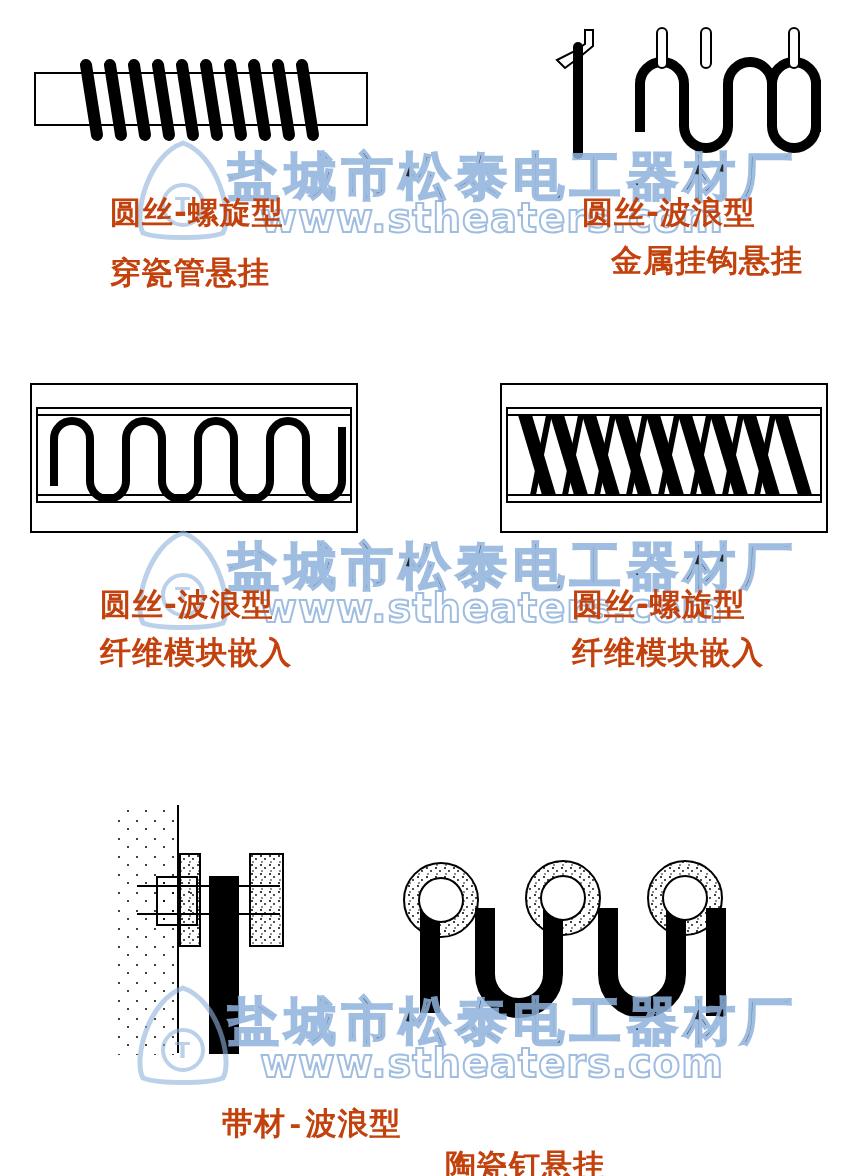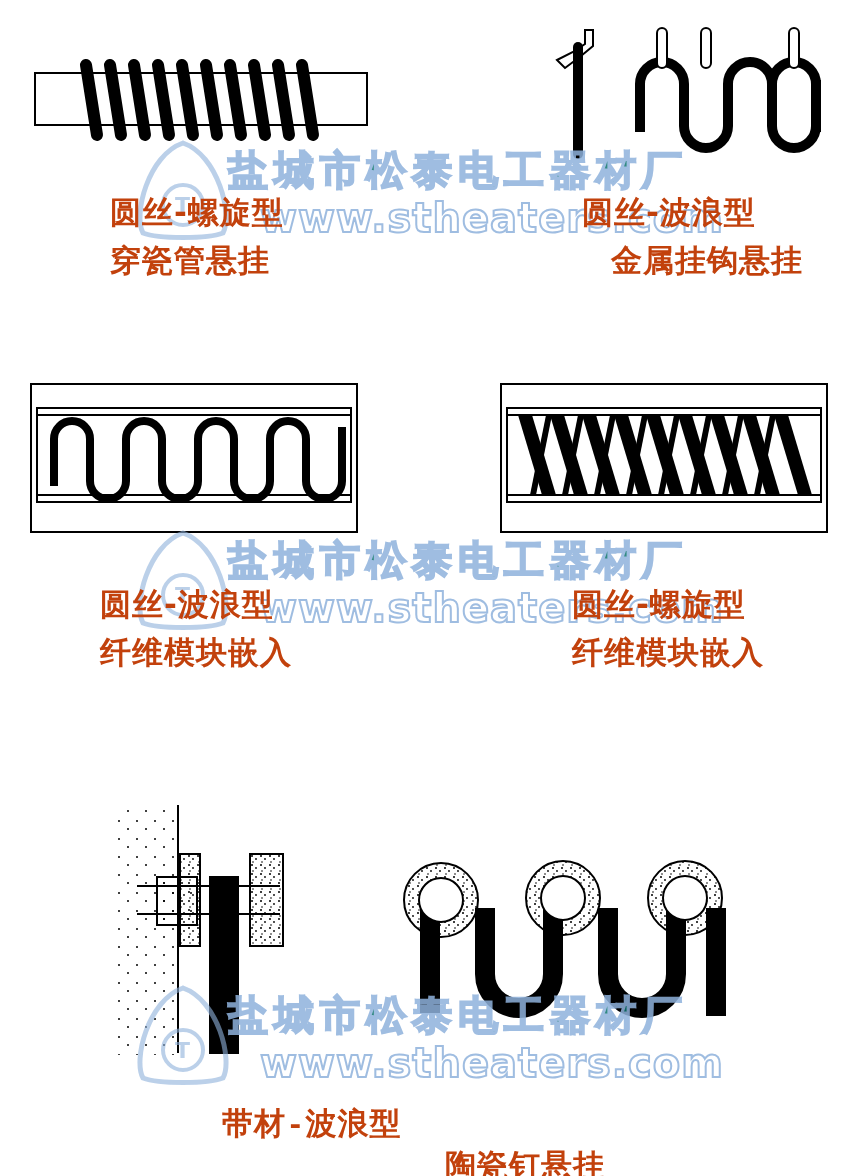--- a/index.html
+++ b/index.html
@@ -3,21 +3,21 @@
 <meta charset="utf-8">
 <style>
   html, body { margin: 0; padding: 0; background: #ffffff; }
   body { width: 860px; height: 1176px; position: relative; overflow: hidden;
          font-family: "DejaVu Sans", sans-serif; }
   .fig { position: absolute; }
   .label { position: absolute; font-family: "DejaVu Sans", sans-serif; font-weight: bold;
            font-size: 31px; color: #c2410c; line-height: 40px; letter-spacing: 1px; white-space: nowrap; z-index: 3; }
   .wm { position: absolute; z-index: 2; pointer-events: none; }
   .wm-cn { position: absolute; font-family: "DejaVu Sans", sans-serif; font-weight: bold;
-           font-size: 40px; color: #0f766e; letter-spacing: 6px; white-space: nowrap;
+           font-size: 51px; color: #000000; letter-spacing: 6px; white-space: nowrap;
            -webkit-text-stroke: 2px #8fb2dc; opacity: 0.85; }
   .wm-url { position: absolute; font-family: "DejaVu Sans", sans-serif; font-weight: bold;
             font-size: 40px; color: #ffffff; letter-spacing: 1px; white-space: nowrap;
             -webkit-text-stroke: 2px #8fb2dc; opacity: 0.85; padding-left: 32px; }
   svg { display: block; }
 </style>
 </head>
 <body>
 
 <div class="fig" style="left:30px;top:55px;">
@@ -31,21 +31,21 @@
       <line x1="152" y1="10" x2="163" y2="80"></line>
       <line x1="176" y1="10" x2="187" y2="80"></line>
       <line x1="200" y1="10" x2="211" y2="80"></line>
       <line x1="224" y1="10" x2="235" y2="80"></line>
       <line x1="248" y1="10" x2="259" y2="80"></line>
       <line x1="272" y1="10" x2="283" y2="80"></line>
     </g>
   </svg>
 </div>
 <div class="label" style="left:110px;top:192px;">圆丝-螺旋型</div>
-<div class="label" style="left:110px;top:240px;text-align:right;">穿瓷管悬挂</div>
+<div class="label" style="left:110px;top:252px;text-align:right;">穿瓷管悬挂</div>
 
 <div class="fig" style="left:545px;top:22px;">
   <svg width="290" height="140" viewBox="0 0 290 140">
 
     <path d="M12 38 L28 30 L40 22 L40 8 L48 8 L48 24 L36 34 L20 46 Z" fill="#fff" stroke="#000" stroke-width="2"></path>
     <line x1="33" y1="25" x2="33" y2="132" stroke="#000" stroke-width="10" stroke-linecap="round"></line>
 
     <path d="M95 110 L95 58 A25 25 0 0 1 145 58 L145 98 A25 25 0 0 0 195 98 L195 58 A25 25 0 0 1 245 58 L245 98 A25 25 0 0 0 195 98" fill="none" stroke="#000" stroke-width="0"></path>
     <path d="M95 110 L95 62 A22 22 0 0 1 139 62 L139 104 A22 22 0 0 0 183 104 L183 62 A22 22 0 0 1 227 62 L227 104 A22 22 0 0 0 271 104 L271 58" fill="none" stroke="#000" stroke-width="10"></path>
     <path d="M227 62 A22 22 0 0 1 271 62 L271 110" fill="none" stroke="#000" stroke-width="10"></path>

